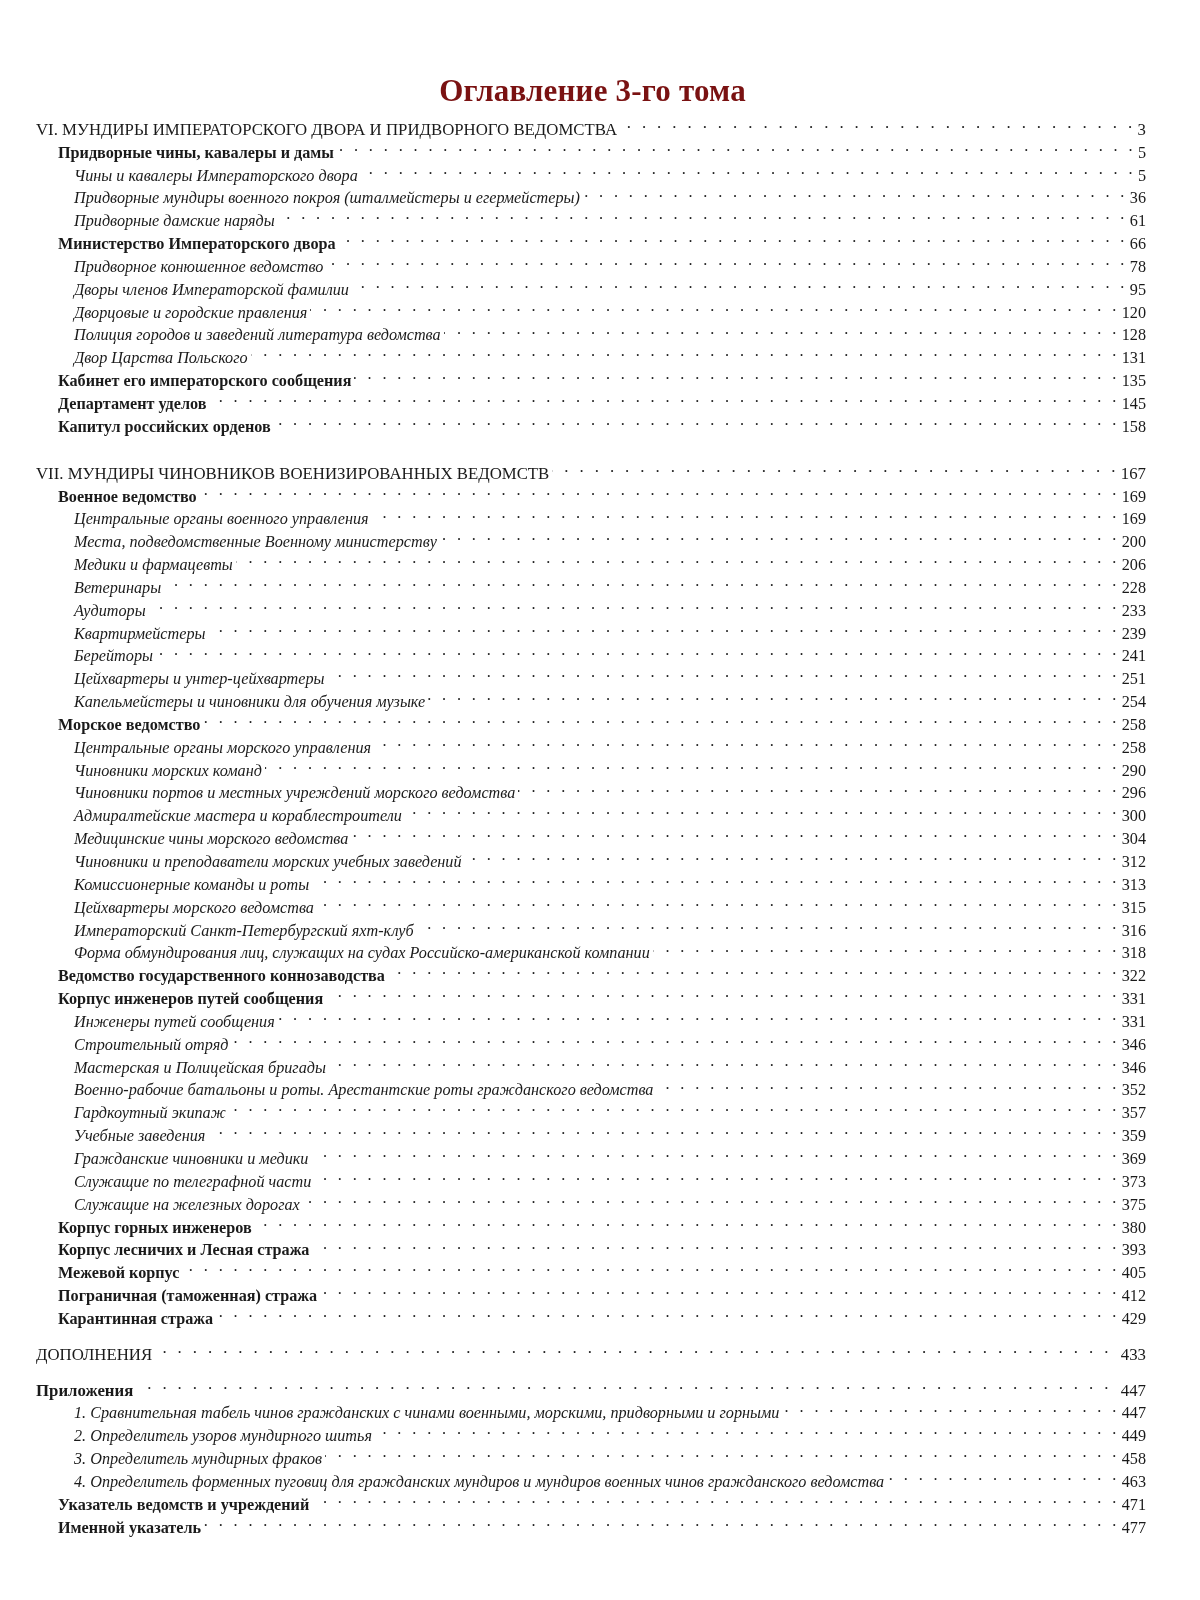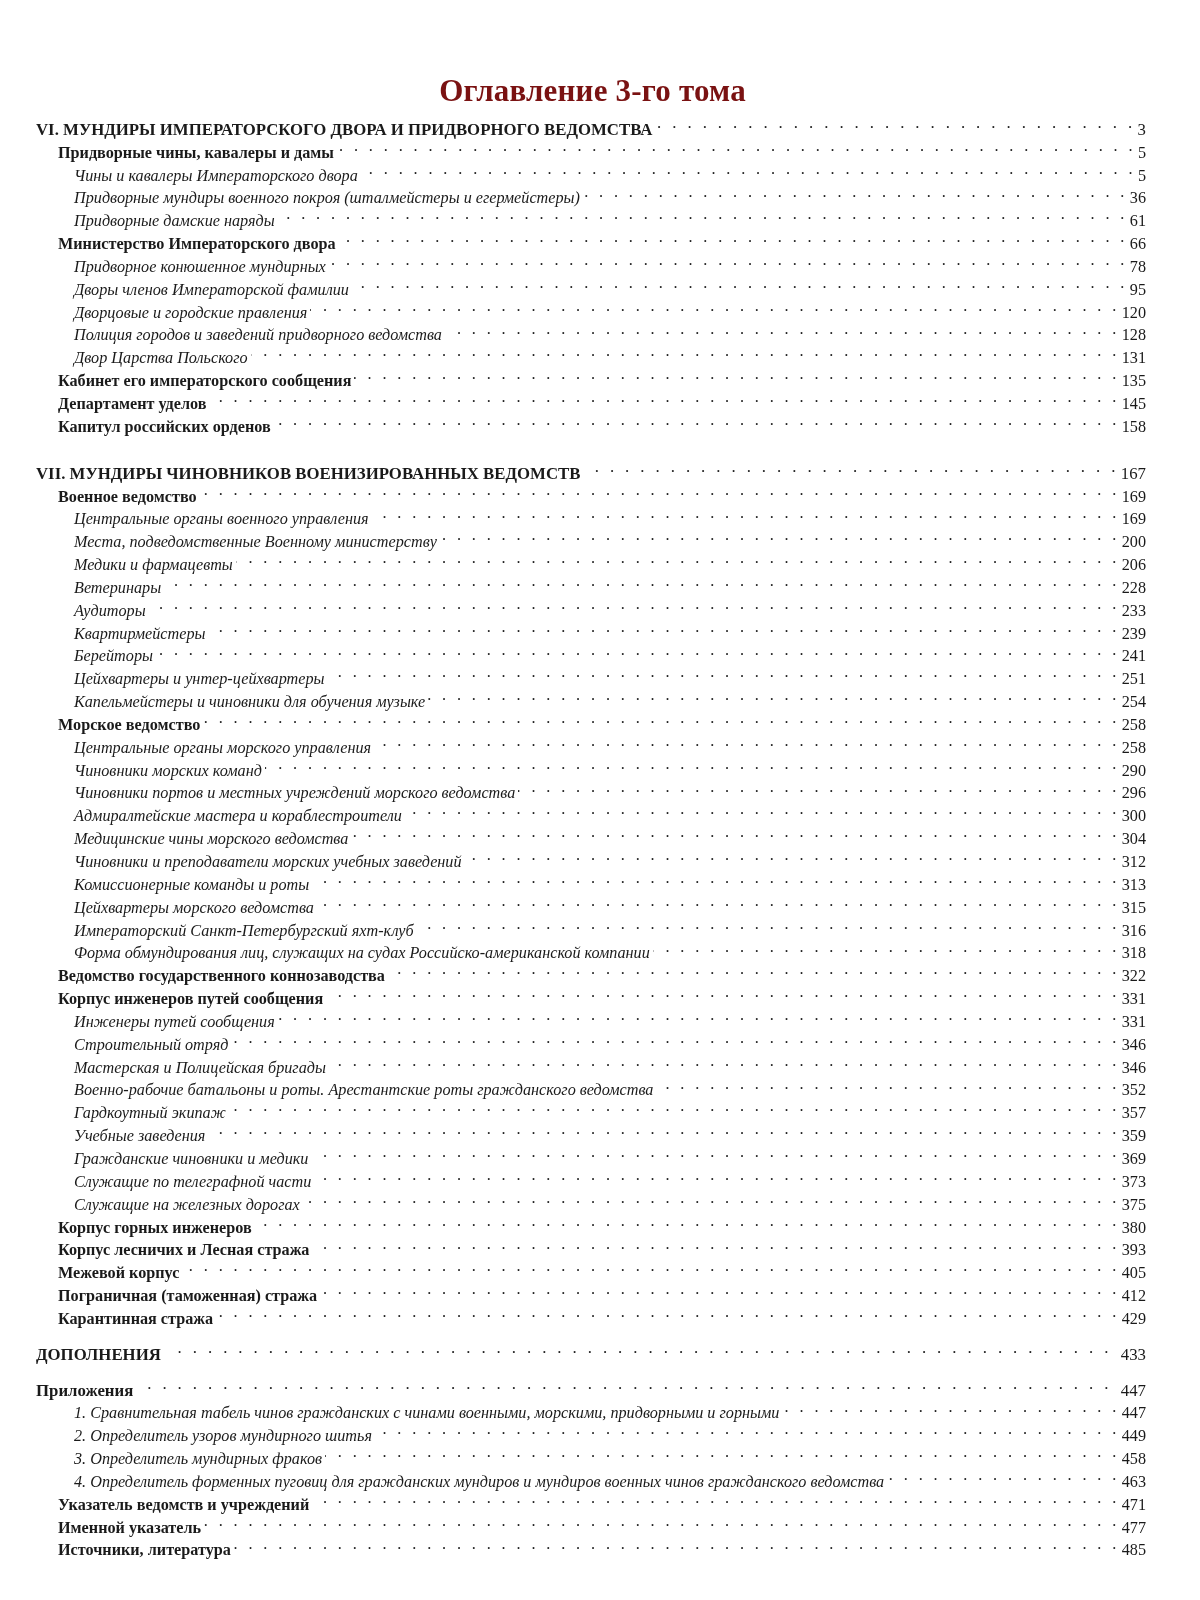--- a/index.html
+++ b/index.html
@@ -34,21 +34,21 @@
       content: ". . . . . . . . . . . . . . . . . . . . . . . . . . . . . . . . . . . . . . . . . . . . . . . . . . . . . . . . . . . . . . . . . . . . . . . . . . . . . . . . . . . . . . . . . . . . . . . . . . . . . . . . . . . . . . . . . . . . . . . . . . . . . . . . . . . . . . . . . . . . . . . . . . . . . . . . . . . . . . . . . . . . . . . . . . . . . . . . . . . . . . . . . . . . . . . . . . . . . . . . . . . . . . .";
       position: absolute; right: 0; top: 0;
       font-style: normal; font-weight: normal;
       letter-spacing: 3.4px;
       color: #222;
     }
     .row .page { flex: 0 0 auto; padding-left: 2px; font-style: normal; font-weight: normal; }
     .lvl0 { padding-left: 0; font-size: 16.8px; }
     .lvl1 { padding-left: 22px; font-weight: bold; }
     .lvl2 { padding-left: 38px; font-style: italic; }
-    .lvl0 .label { font-weight: bold; }
+    .lvl0 .label { font-weight: normal; }
     .bold0 .label { font-weight: bold; }
     .gap { margin-top: 24px; }
     .gap-lg { margin-top: 13px; gap: 7px; }
   </style>
 </head>
 <body>
 
 <h1 class="title">Оглавление 3-го тома</h1>
 
 <div class="toc" id="toc">
@@ -76,36 +76,36 @@
       <span class="label">Придворные дамские наряды</span>
       <span class="leader"></span>
       <span class="page">61</span>
     </div>
     <div class="row lvl1">
       <span class="label">Министерство Императорского двора</span>
       <span class="leader"></span>
       <span class="page">66</span>
     </div>
     <div class="row lvl2">
-      <span class="label">Придворное конюшенное мундирных</span>
+      <span class="label">Придворное конюшенное ведомство</span>
       <span class="leader"></span>
       <span class="page">78</span>
     </div>
     <div class="row lvl2">
       <span class="label">Дворы членов Императорской фамилии</span>
       <span class="leader"></span>
       <span class="page">95</span>
     </div>
     <div class="row lvl2">
       <span class="label">Дворцовые и городские правления</span>
       <span class="leader"></span>
       <span class="page">120</span>
     </div>
     <div class="row lvl2">
-      <span class="label">Полиция городов и заведений придворного ведомства</span>
+      <span class="label">Полиция городов и заведений литература ведомства</span>
       <span class="leader"></span>
       <span class="page">128</span>
     </div>
     <div class="row lvl2">
       <span class="label">Двор Царства Польского</span>
       <span class="leader"></span>
       <span class="page">131</span>
     </div>
     <div class="row lvl1">
       <span class="label">Кабинет его императорского сообщения</span>
@@ -344,19 +344,14 @@
     </div>
     <div class="row lvl1">
       <span class="label">Указатель ведомств и учреждений</span>
       <span class="leader"></span>
       <span class="page">471</span>
     </div>
     <div class="row lvl1">
       <span class="label">Именной указатель</span>
       <span class="leader"></span>
       <span class="page">477</span>
-    </div>
-    <div class="row lvl1">
-      <span class="label">Источники, литература</span>
-      <span class="leader"></span>
-      <span class="page">485</span>
     </div>
   </div>
 
 </body></html>

